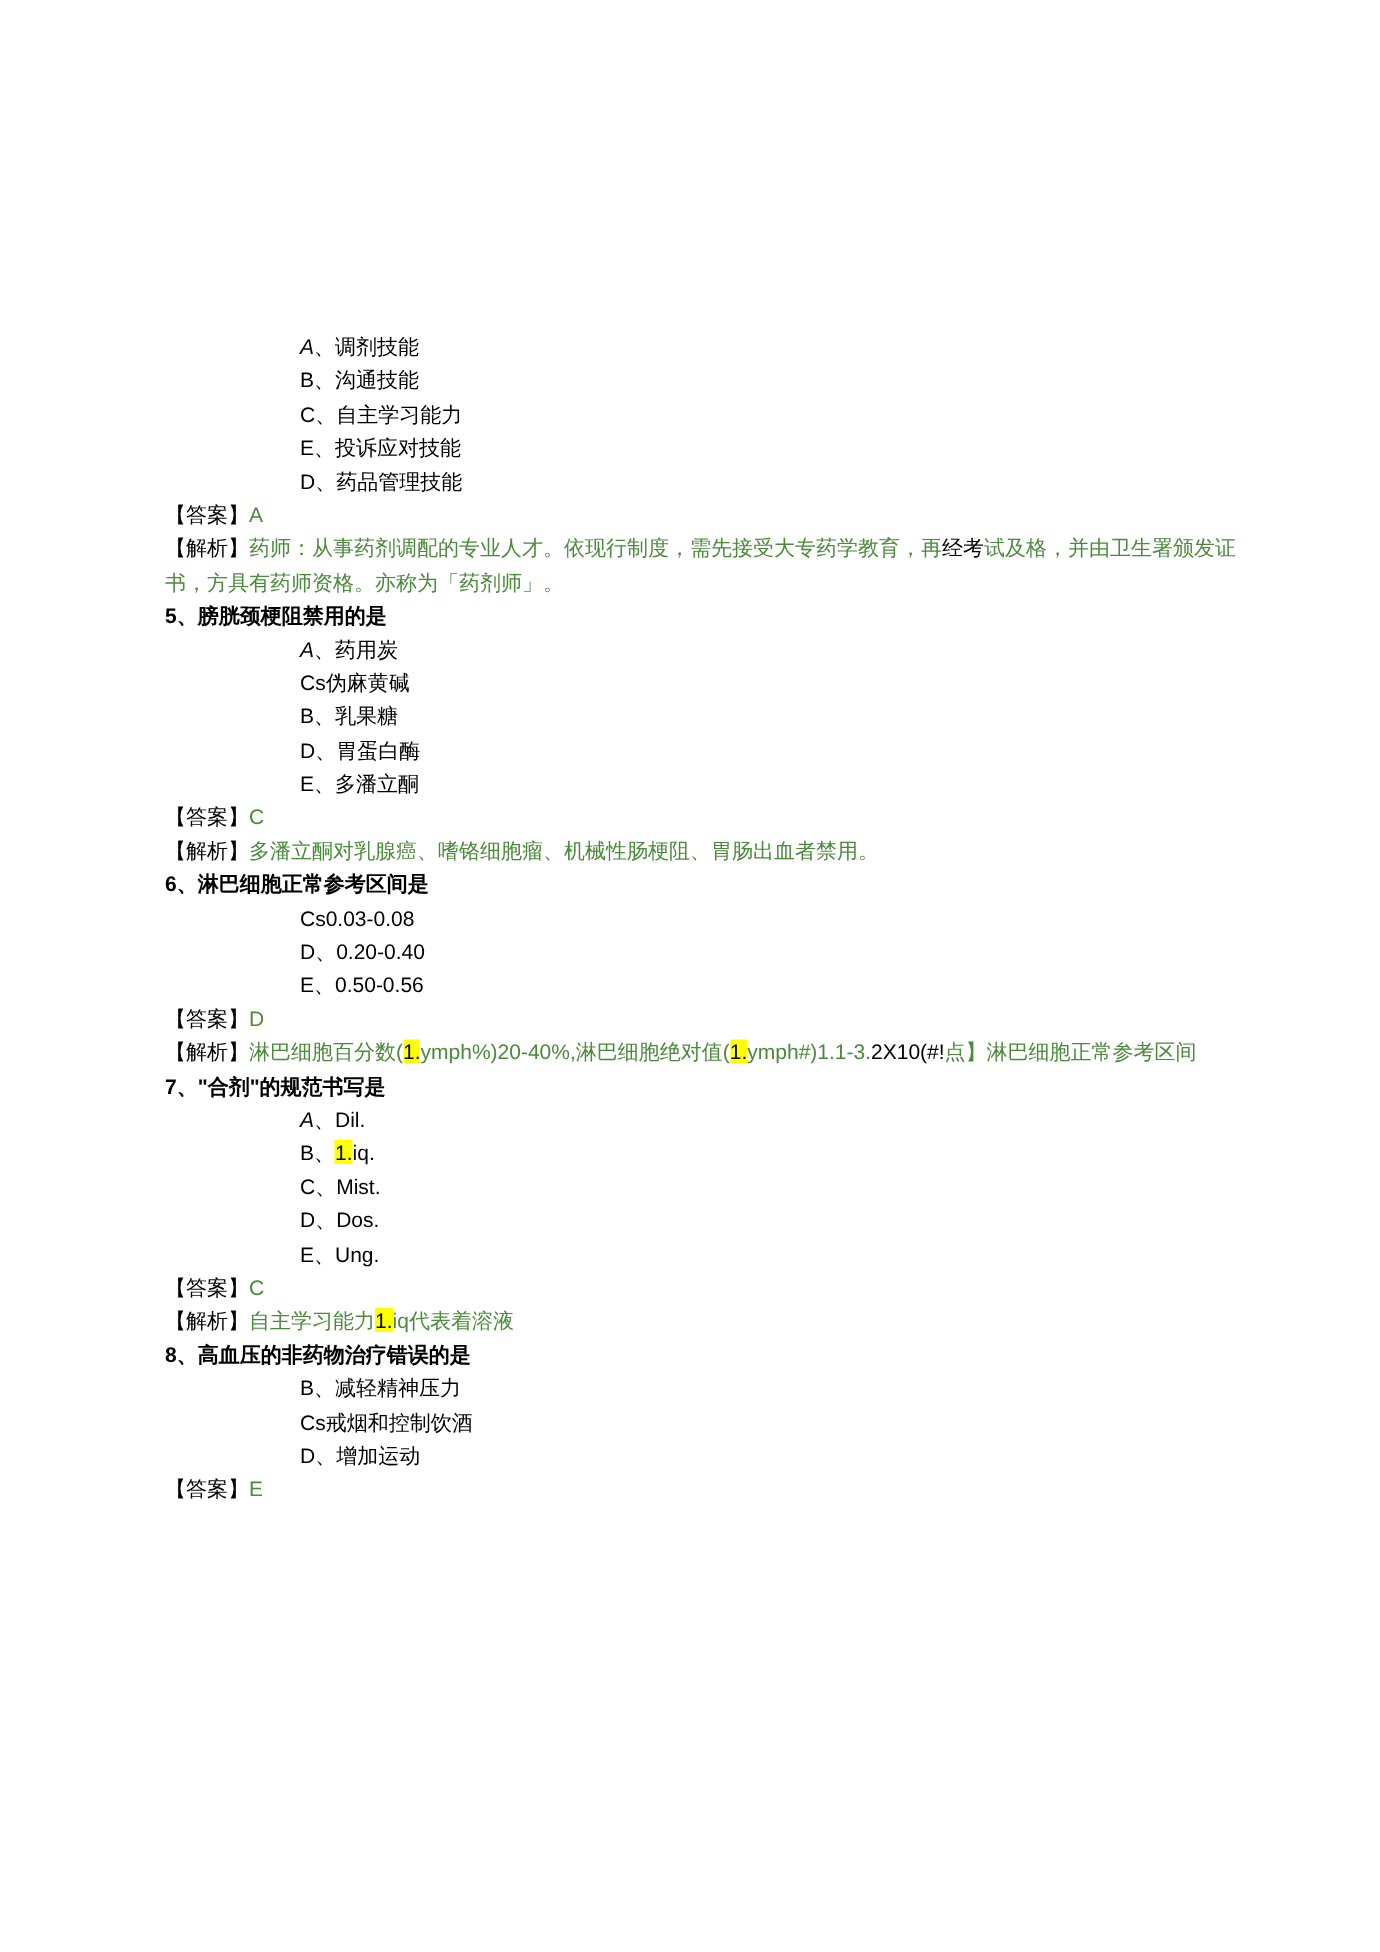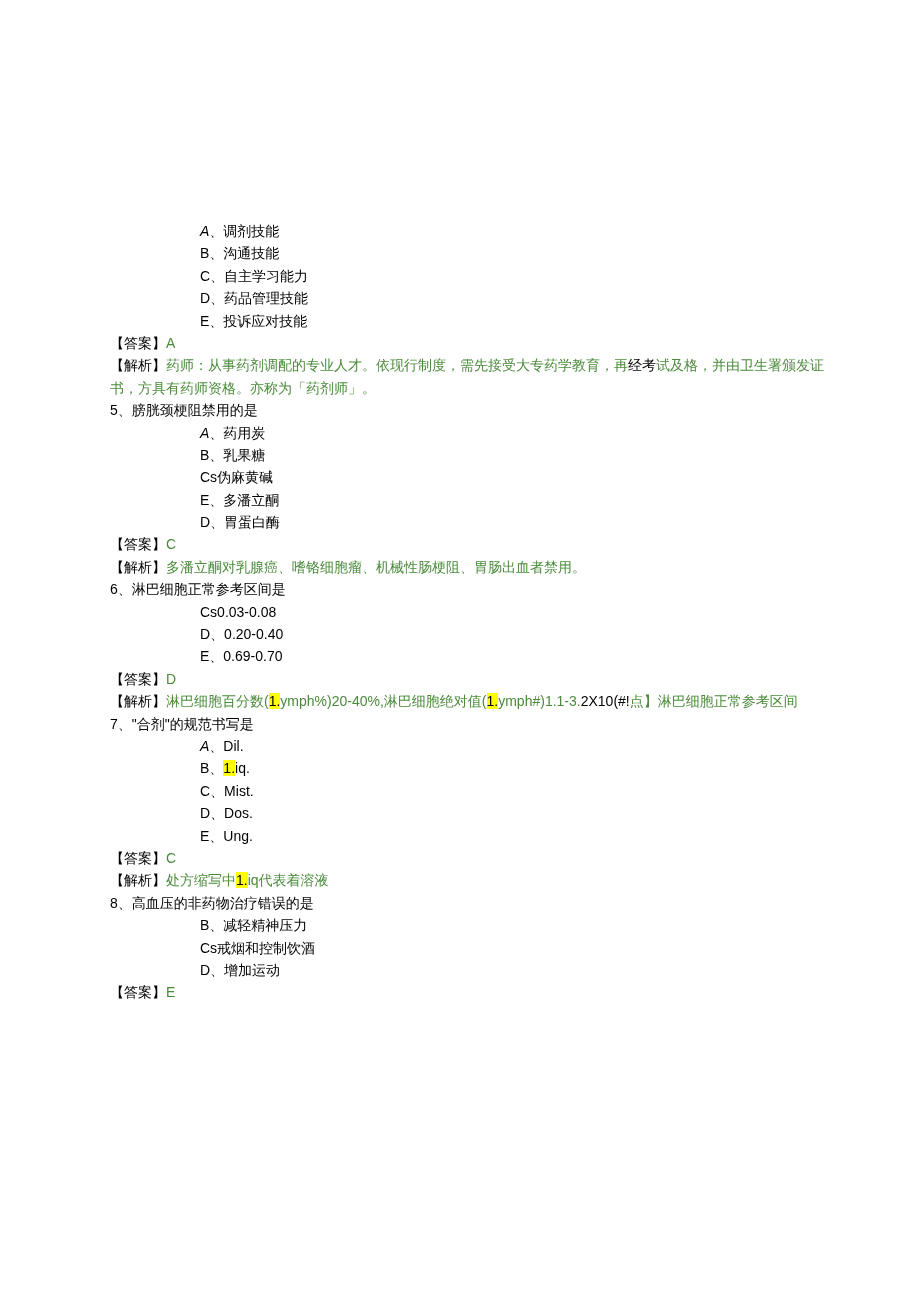--- a/index.html
+++ b/index.html
@@ -16,20 +16,21 @@
     padding: 220px 90px 200px 90px;
   }
   .indent {
     padding-left: 110px;
   }
   .answer-line {
     padding-left: 20px;
   }
   .question-line {
     padding-left: 20px;
+    font-weight: bold;
   }
   .analysis-line {
     padding-left: 20px;
   }
   .green {
     color: #4a8a3a;
   }
   .hl {
     background-color: #ffff00;
   }
@@ -38,49 +39,49 @@
   }
 </style>
 </head>
 <body>
 
 <div class="page">
 
   <div class="indent"><span class="italic">A</span><span>、调剂技能</span></div>
   <div class="indent">B、沟通技能</div>
   <div class="indent">C、自主学习能力</div>
+  <div class="indent">E、投诉应对技能</div>
   <div class="indent">D、药品管理技能</div>
-  <div class="indent">E、投诉应对技能</div>
   <div class="answer-line"><span>【答案】</span><span class="green">A</span></div>
   <div class="analysis-line"><span>【解析】</span><span class="green">药师：从事药剂调配的专业人才。依现行制度，需先接受大专药学教育，再</span><span>经考</span><span class="green">试及格，并由卫生署颁发证书，方具有药师资格。亦称为「药剂师」。</span></div>
 
   <div class="question-line">5、膀胱颈梗阻禁用的是</div>
   <div class="indent"><span class="italic">A</span><span>、药用炭</span></div>
+  <div class="indent">Cs伪麻黄碱</div>
   <div class="indent">B、乳果糖</div>
-  <div class="indent">Cs伪麻黄碱</div>
+  <div class="indent">D、胃蛋白酶</div>
   <div class="indent">E、多潘立酮</div>
-  <div class="indent">D、胃蛋白酶</div>
   <div class="answer-line"><span>【答案】</span><span class="green">C</span></div>
   <div class="analysis-line"><span>【解析】</span><span class="green">多潘立酮对乳腺癌、嗜铬细胞瘤、机械性肠梗阻、胃肠出血者禁用。</span></div>
 
   <div class="question-line">6、淋巴细胞正常参考区间是</div>
   <div class="indent">Cs0.03-0.08</div>
   <div class="indent">D、0.20-0.40</div>
-  <div class="indent">E、0.69-0.70</div>
+  <div class="indent">E、0.50-0.56</div>
   <div class="answer-line"><span>【答案】</span><span class="green">D</span></div>
   <div class="analysis-line"><span>【解析】</span><span class="green">淋巴细胞百分数(</span><span class="hl">1.</span><span class="green">ymph%)20-40%,淋巴细胞绝对值(</span><span class="hl">1.</span><span class="green">ymph#)1.1-3.</span><span>2X10(#!</span><span class="green">点】淋巴细胞正常参考区间</span></div>
 
   <div class="question-line">7、"合剂"的规范书写是</div>
   <div class="indent"><span class="italic">A</span><span>、Dil.</span></div>
   <div class="indent"><span>B、</span><span class="hl">1.</span><span>iq.</span></div>
   <div class="indent">C、Mist.</div>
   <div class="indent">D、Dos.</div>
   <div class="indent">E、Ung.</div>
   <div class="answer-line"><span>【答案】</span><span class="green">C</span></div>
-  <div class="analysis-line"><span>【解析】</span><span class="green">处方缩写中</span><span class="hl">1.</span><span class="green">iq代表着溶液</span></div>
+  <div class="analysis-line"><span>【解析】</span><span class="green">自主学习能力</span><span class="hl">1.</span><span class="green">iq代表着溶液</span></div>
 
   <div class="question-line">8、高血压的非药物治疗错误的是</div>
   <div class="indent">B、减轻精神压力</div>
   <div class="indent">Cs戒烟和控制饮酒</div>
   <div class="indent">D、增加运动</div>
   <div class="answer-line"><span>【答案】</span><span class="green">E</span></div>
 
 </div>
 
 </body></html>

